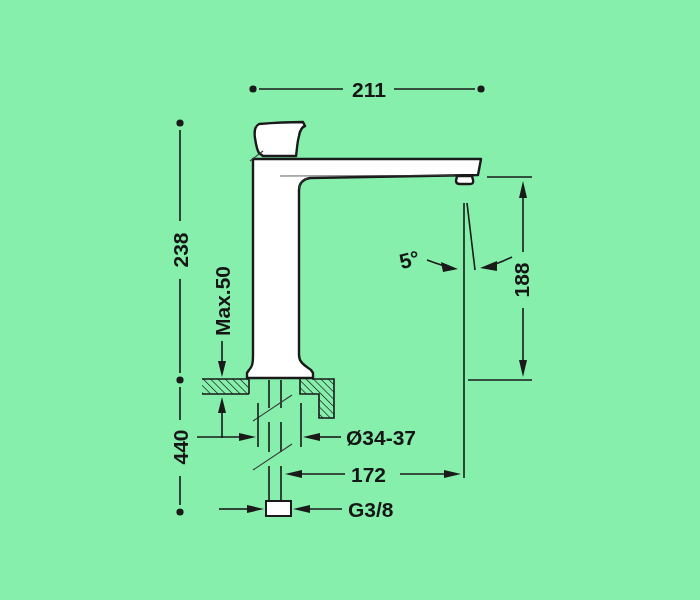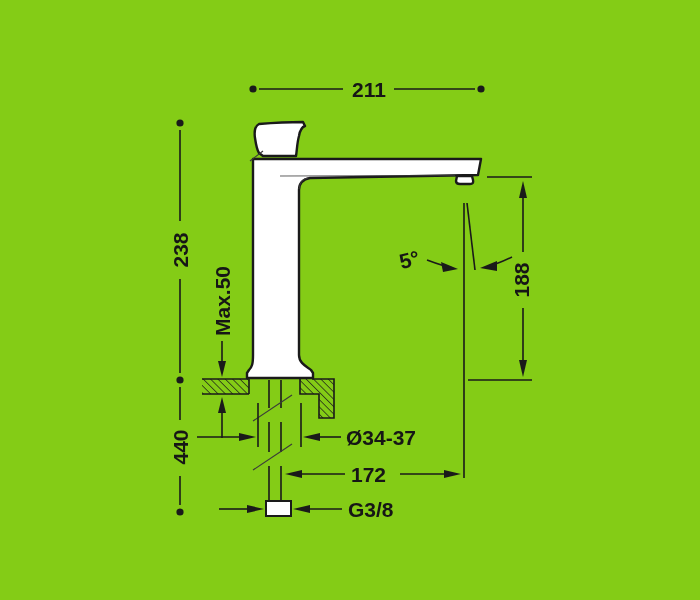--- a/index.html
+++ b/index.html
@@ -1,16 +1,16 @@
 <!DOCTYPE html>
 <html><head>
 <meta charset="utf-8">
 <style>
   html,body{margin:0;padding:0;background:#ffffff;}
-  .canvas{position:relative;width:700px;height:600px;background:#84cc16;overflow:hidden;
+  .canvas{position:relative;width:700px;height:600px;background:#86efac;overflow:hidden;
           font-family:"Liberation Sans", sans-serif;}
   svg text{font-family:"Liberation Sans", sans-serif;font-weight:bold;font-size:21px;fill:#161616;}
   svg .thickf{stroke:#1a1a1a;stroke-width:2.4;fill:#ffffff;stroke-linejoin:round;}
   svg .thin{stroke:#1a1a1a;stroke-width:1.6;fill:none;}
   svg .hair{stroke:#3a3a3a;stroke-width:1.1;fill:none;}
   svg .ah{fill:#1a1a1a;stroke:none;}
   svg .dot{fill:#1a1a1a;stroke:none;}
 </style>
 </head>
 <body>

